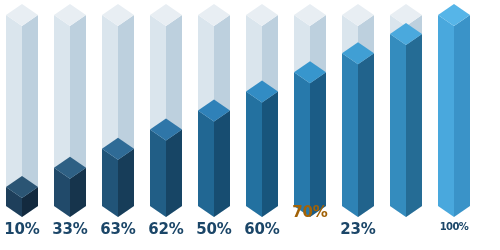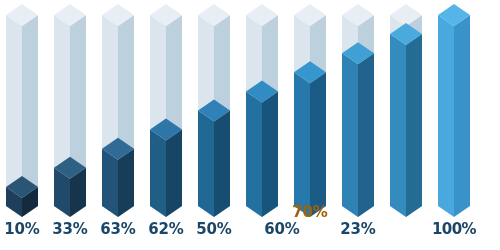--- a/index.html
+++ b/index.html
@@ -32,21 +32,21 @@
     text-align: center;
     font-family: "DejaVu Sans", sans-serif;
     font-weight: bold;
     font-size: 15px;
     letter-spacing: -0.2px;
     color: #1b4668;
     white-space: nowrap;
     line-height: 1;
   }
   .pct-label.wide {
-    font-size: 15px;
+    font-size: 10px;
     letter-spacing: -0.6px;
   }
 </style>
 </head>
 <body>
 
 <div id="chart-root">
 
   <svg id="bars-layer" viewBox="0 0 500 250" width="500" height="250" xmlns="http://www.w3.org/2000/svg" aria-hidden="true">
       <g>
@@ -164,18 +164,18 @@
           <polygon points="454,4 470,15 454,26 438,15" fill="#56b5e8"></polygon>
         </g>
       </g>
     </svg>
 
   <div class="pct-label" style="left: -2px; top: 222px; width: 48px; color: rgb(27, 70, 104);">10%</div>
   <div class="pct-label" style="left: 46px; top: 222px; width: 48px; color: rgb(27, 70, 104);">33%</div>
   <div class="pct-label" style="left: 94px; top: 222px; width: 48px; color: rgb(27, 70, 104);">63%</div>
   <div class="pct-label" style="left: 142px; top: 222px; width: 48px; color: rgb(27, 70, 104);">62%</div>
   <div class="pct-label" style="left: 190px; top: 222px; width: 48px; color: rgb(27, 70, 104);">50%</div>
-  <div class="pct-label" style="left: 238px; top: 222px; width: 48px; color: rgb(27, 70, 104); margin-left: 20px;">60%</div>
+  <div class="pct-label" style="left: 238px; top: 222px; width: 48px; color: rgb(27, 70, 104);">60%</div>
   <div class="pct-label" style="left: 286px; top: 205px; width: 48px; color: #a16207;">70%</div>
   <div class="pct-label" style="left: 334px; top: 222px; width: 48px; color: rgb(27, 70, 104);">23%</div>
   <div class="pct-label wide" style="left: 430px; top: 222px; width: 48px; color: rgb(27, 70, 104);">100%</div>
 
 </div>
 
 </body></html>

